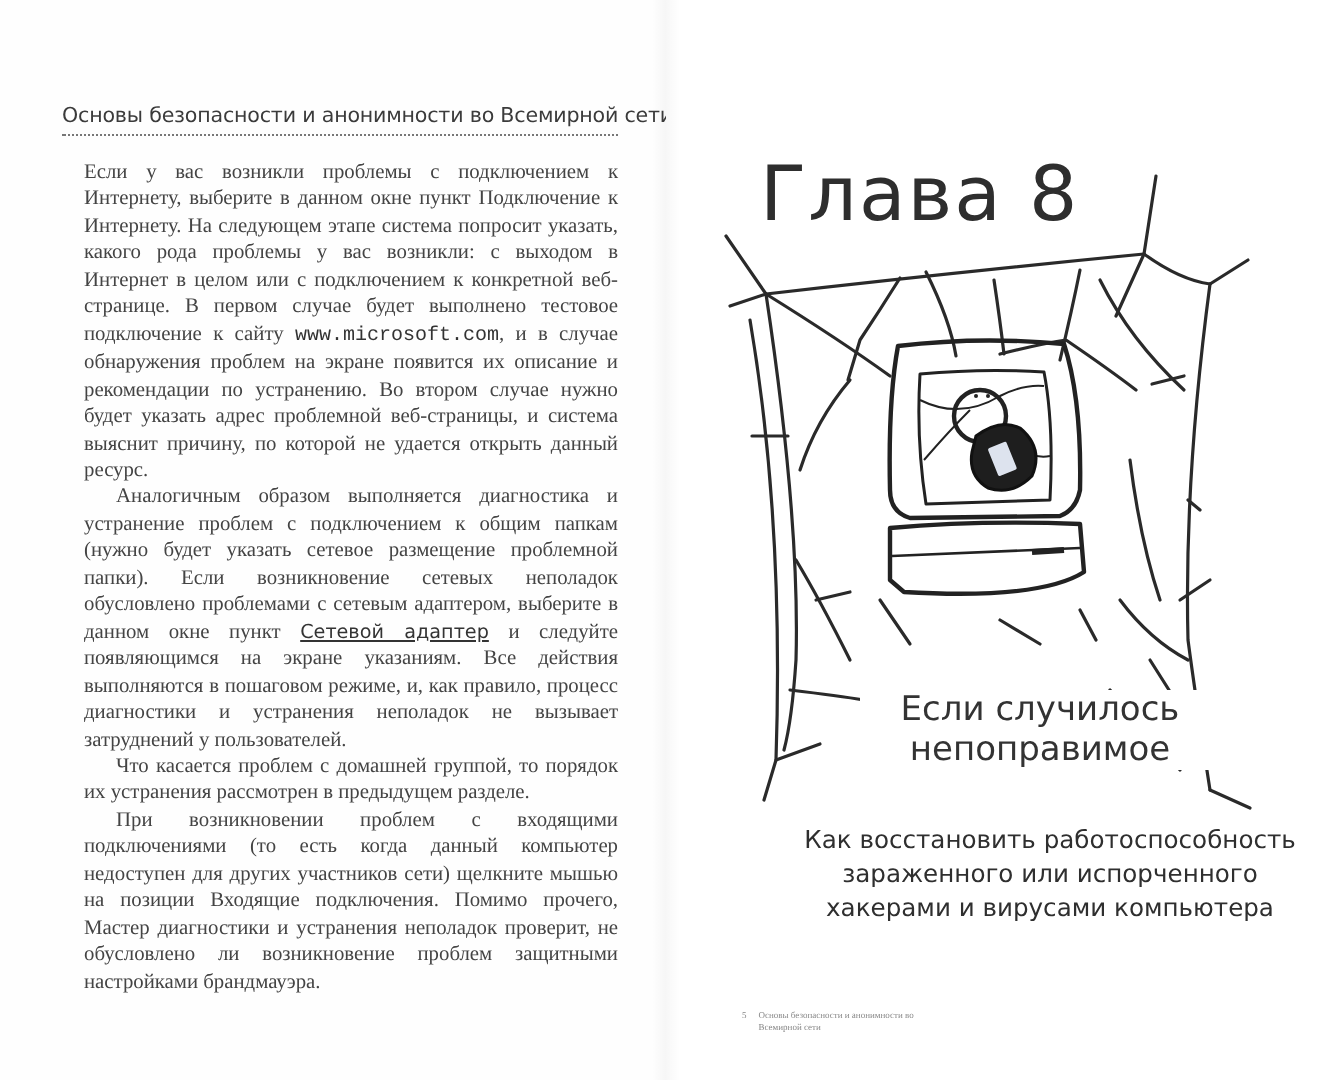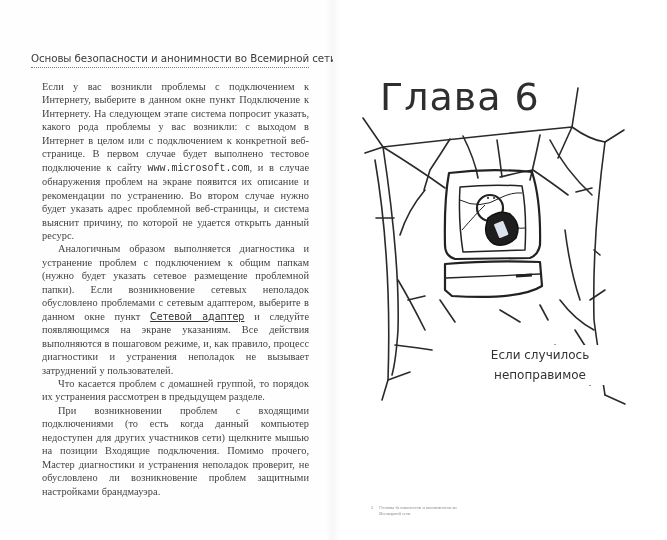--- a/index.html
+++ b/index.html
@@ -35,22 +35,22 @@
       position: absolute; left: 326px; top: 0; width: 14px; height: 540px;
       background: linear-gradient(to right, rgba(0,0,0,0) 0%, rgba(0,0,0,0.03) 50%, rgba(0,0,0,0) 100%);
     }
     .web-illustration { position: absolute; left: 333px; top: 60px; width: 334px; height: 380px; }
     .chapter-label {
       position: absolute; left: 380px; top: 75px;
       font-family: "DejaVu Sans", sans-serif; font-size: 38px; font-weight: normal;
       color: #2e2e2e; letter-spacing: 1px; white-space: nowrap;
     }
     .chapter-title {
-      position: absolute; left: 450px; top: 345px; width: 180px;
-      font-family: "DejaVu Sans", sans-serif; font-size: 12px; line-height: 20px;
+      position: absolute; left: 430px; top: 345px; width: 180px;
+      font-family: "DejaVu Sans", sans-serif; font-size: 17px; line-height: 20px;
       color: #333; text-align: center; background: #fff;
     }
     .chapter-subtitle {
       position: absolute; left: 395px; top: 412px; width: 260px;
       font-family: "DejaVu Sans", sans-serif; font-size: 12.3px; line-height: 17px;
       color: #2f2f2f; text-align: center;
     }
     .footer {
       position: absolute; left: 371px; top: 505px;
       font-family: "Liberation Serif", serif; font-size: 4.5px; line-height: 5.5px; color: #888;
@@ -138,20 +138,21 @@
 
     <g>
       <circle cx="490" cy="208" r="13" fill="none" stroke="#222" stroke-width="2.2"></circle>
       <path d="M488 218 Q500 209 510 214 Q522 224 516 238 Q506 248 494 244 Q484 238 486 226 Z" fill="#1e1e1e" stroke="#111" stroke-width="1.5"></path>
       <rect x="496" y="222" width="10" height="15" rx="1" fill="#dde3ee" transform="rotate(-22 501 229)"></rect>
       <circle cx="488" cy="198" r="1" fill="#222"></circle>
       <circle cx="494" cy="198" r="1" fill="#222"></circle>
     </g>
   </svg>
 
-  <div class="chapter-label">Глава 6</div>
+  <div class="chapter-label">Глава 8</div>
   <div class="chapter-title">Если случилось непоправимое</div>
+  <div class="chapter-subtitle">Как восстановить работоспособность зараженного или испорченного хакерами и вирусами компьютера</div>
 
   <div class="footer">
     <span>5</span>
     <span class="footer-text">Основы безопасности и анонимности во Всемирной сети</span>
   </div>
 </div>
 
 </body></html>

